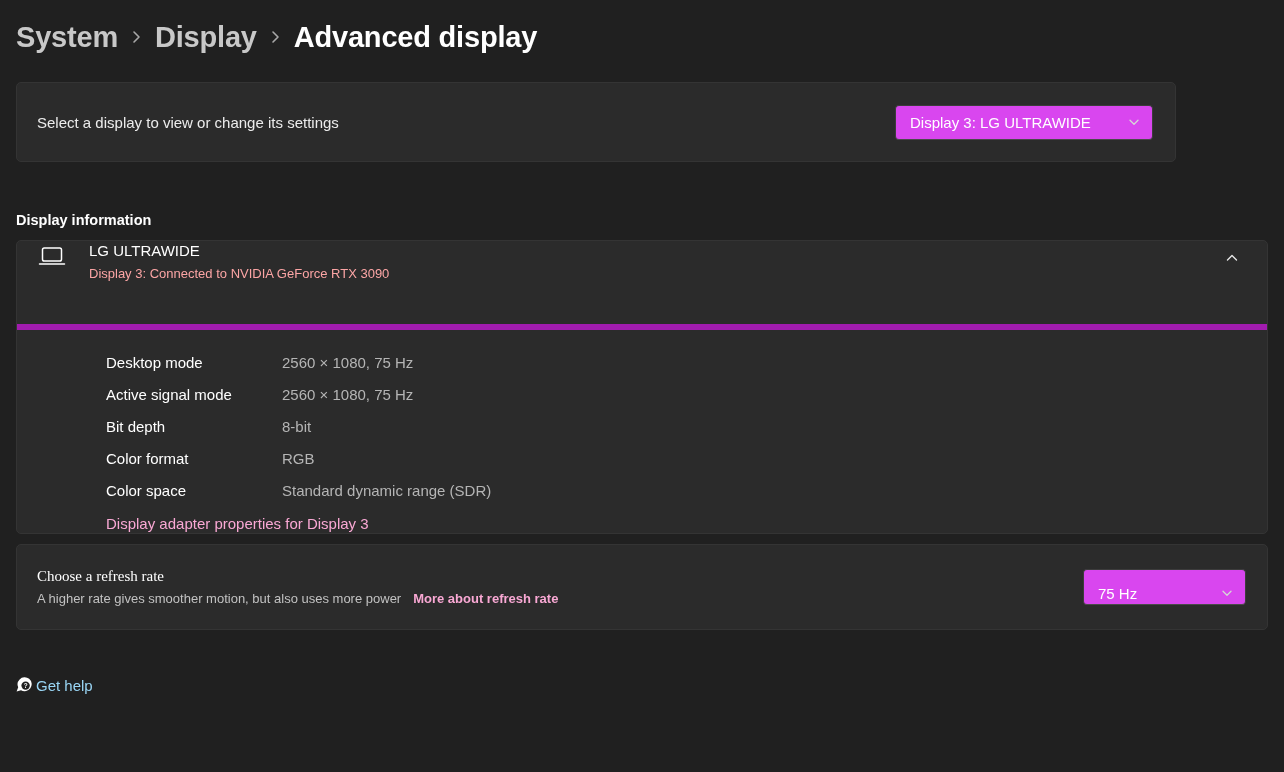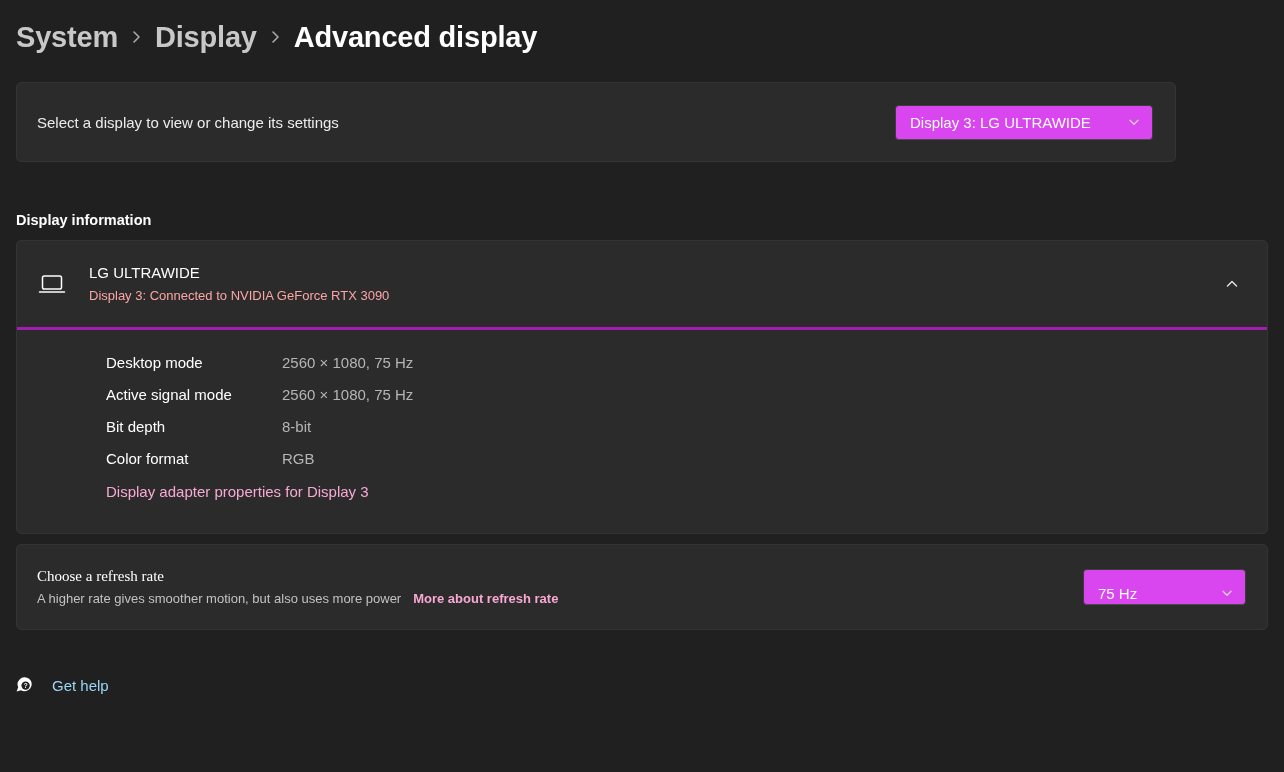--- a/index.html
+++ b/index.html
@@ -116,23 +116,23 @@
     left: 16px;
     top: 240px;
     width: 1252px;
     height: 294px;
     overflow: hidden;
   }
   .expander-header {
     position: relative;
     height: 89px;
     display: flex;
-    align-items: center;
+    align-items: flex-start;
     padding: 0 18px 0 20px;
-    border-bottom: 3px solid #a21caf;
+    border-bottom: 6px solid #a21caf;
     cursor: pointer;
   }
   .monitor-icon {
     width: 30px;
     height: 30px;
     flex: 0 0 30px;
     color: #ffffff;
     display: flex;
     align-items: center;
     justify-content: center;
@@ -235,21 +235,21 @@
   
   .footer {
     position: absolute;
     left: 14px;
     top: 665px;
   }
   .footer-link {
     display: flex;
     align-items: center;
     height: 41px;
-    gap: 16px;
+    gap: 0;
     cursor: pointer;
     width: 220px;
   }
   .footer-icon {
     width: 22px;
     height: 22px;
     flex: 0 0 22px;
     color: #ffffff;
     display: flex;
     align-items: center;
@@ -333,20 +333,24 @@
       <div class="info-row">
         <span class="info-label">Bit depth</span>
         <span class="info-value">8-bit</span>
       </div>
 
       <div class="info-row">
         <span class="info-label">Color format</span>
         <span class="info-value">RGB</span>
       </div>
 
+      <div class="info-row">
+        <span class="info-label">Color space</span>
+        <span class="info-value">Standard dynamic range (SDR)</span>
+      </div>
 
       <div class="adapter-link-row">
         <a class="link">Display adapter properties for Display 3</a>
       </div>
 
     </div>
   </div>
 
   <div class="card" id="refresh-rate-card">
     <div class="refresh-row">

